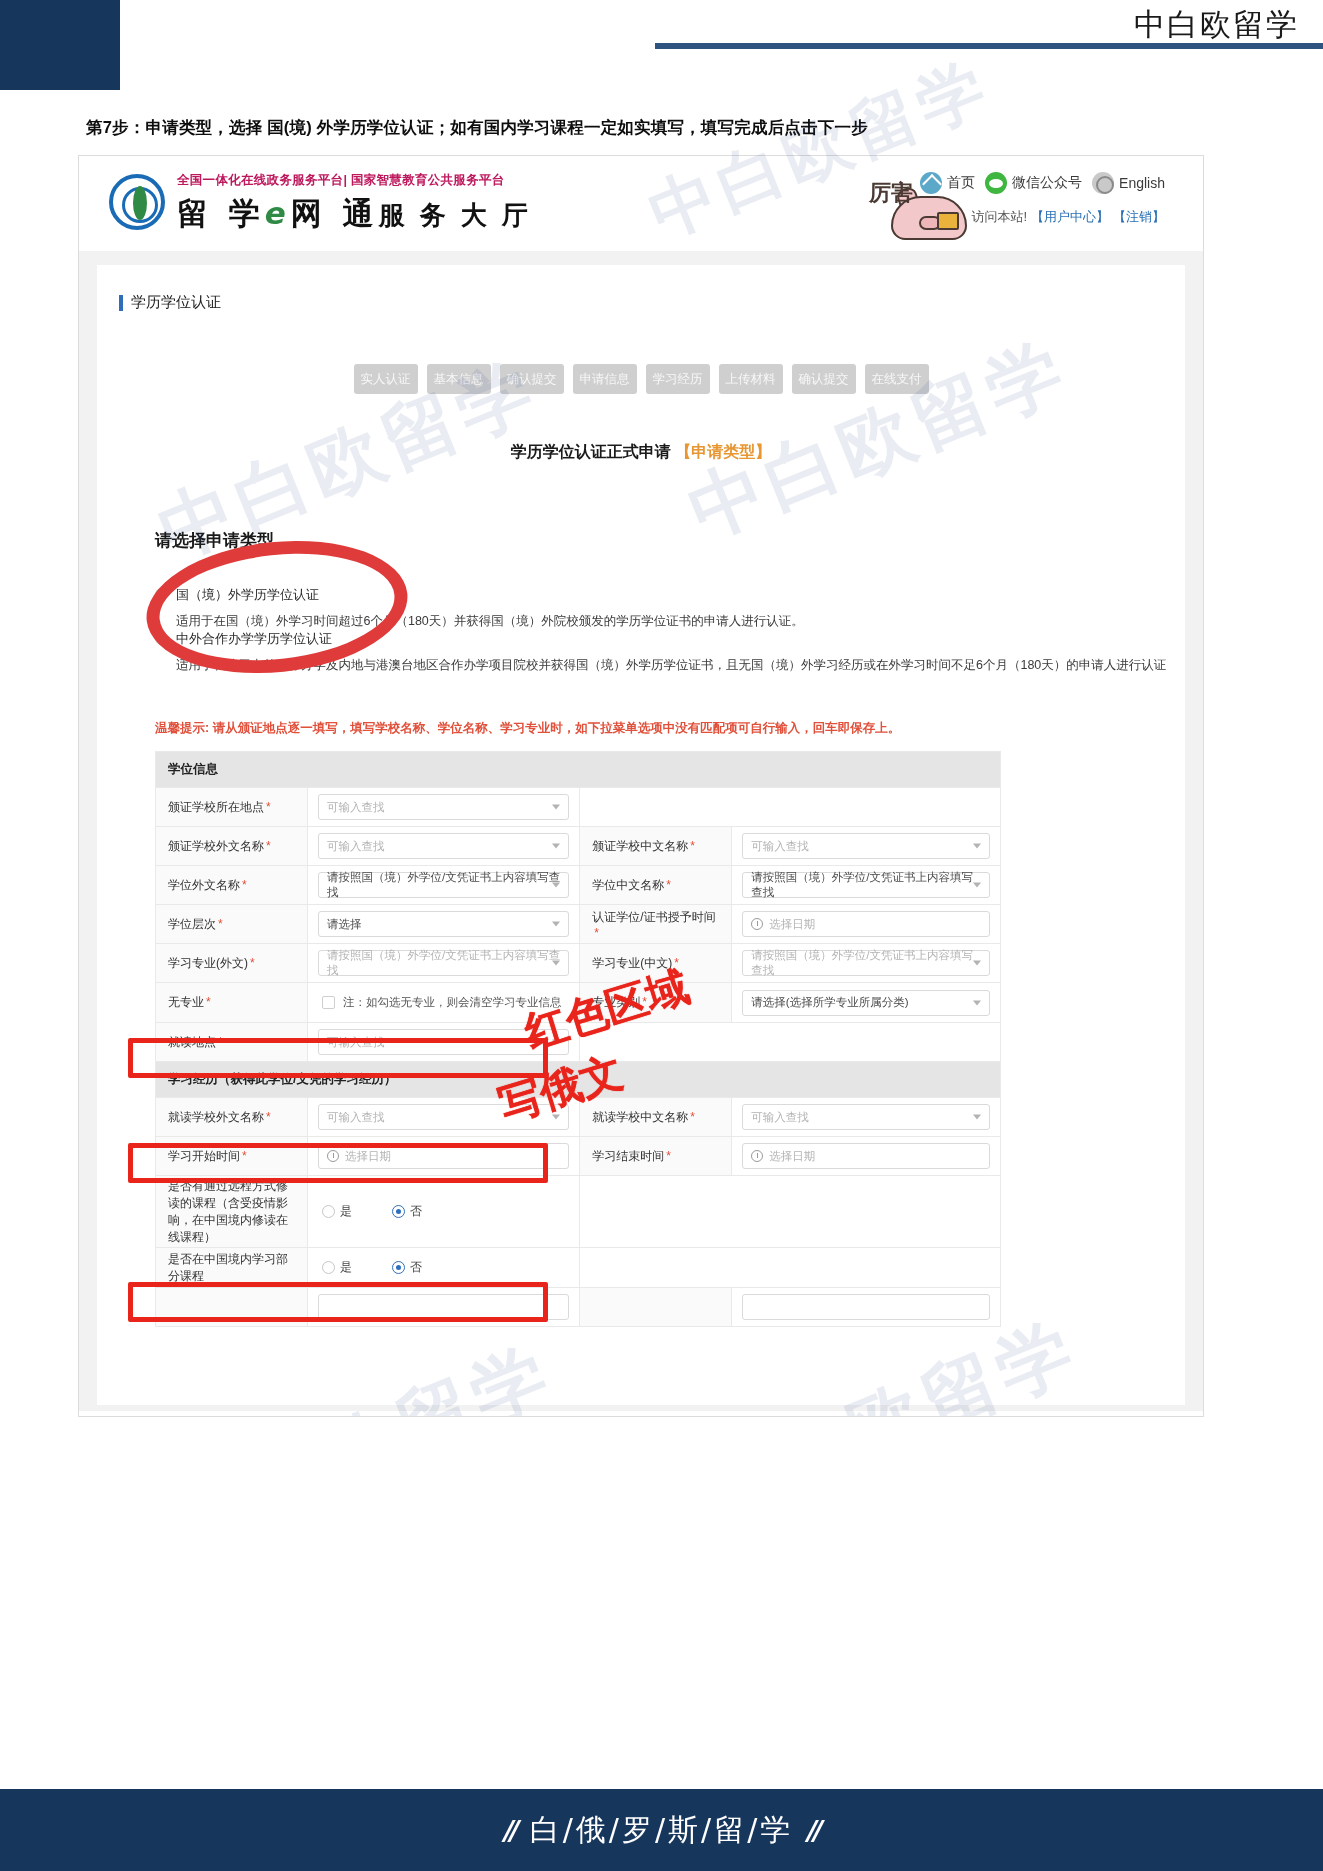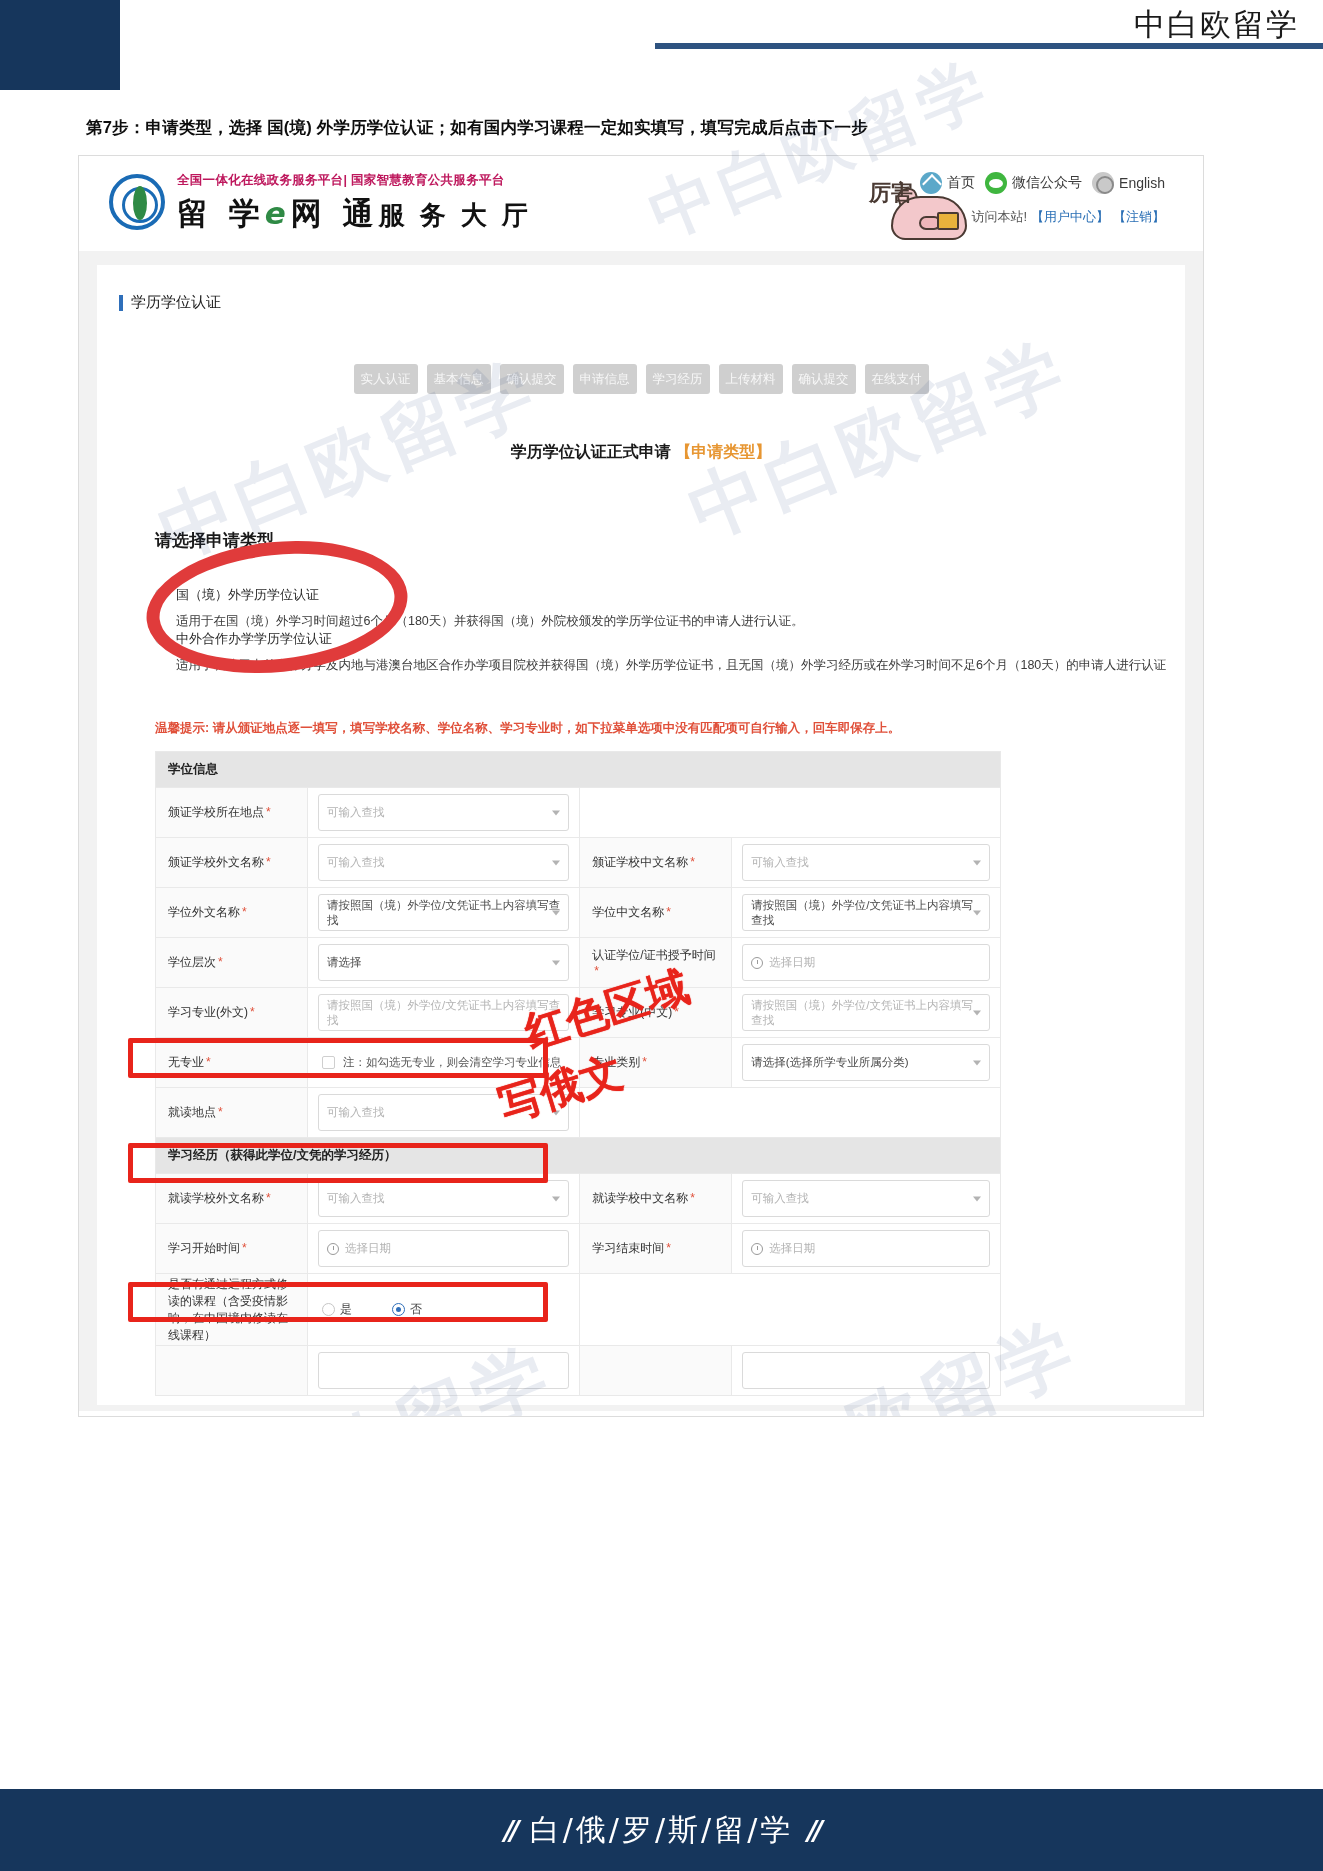--- a/index.html
+++ b/index.html
@@ -198,21 +198,21 @@
     font-size: 12px; color: #333; height: 39px;
   }
   .tbl .fld { padding: 6px 10px; background: #fff; }
   .tbl .grp-head {
     background: #e5e5e5; font-size: 12.5px; font-weight: bold; color: #222;
     padding: 0 12px; height: 36px;
   }
   .req { color: #e0503a; margin-left: 2px; }
 
   .sel-box {
-    height: 37px; border: 1px solid #dadada; border-radius: 3px;
+    height: 26px; border: 1px solid #dadada; border-radius: 3px;
     display: flex; align-items: center; padding: 0 8px;
     font-size: 11.5px; color: #b3b3b3; background: #fff;
     position: relative;
   }
   .sel-box .caret {
     position: absolute; right: 8px; top: 50%; transform: translateY(-50%);
     width: 0; height: 0; border-left: 4px solid transparent; border-right: 4px solid transparent;
     border-top: 5px solid #b3b3b3;
   }
   .sel-box.dark { color: #4a4a4a; }
@@ -526,20 +526,36 @@
                   </span>
               <span class="ri on">
                     <span class="dot"></span>
                     <span>否</span>
                   </span>
             </div>
           </td>
           <td class="fld tall" colspan="2"></td>
         </tr>
 
+        <tr>
+          <td class="lbl"><span>是否在中国境内学习部分课程</span></td>
+          <td class="fld">
+            <div class="radio-inline">
+              <span class="ri">
+                    <span class="dot"></span>
+                    <span>是</span>
+                  </span>
+              <span class="ri on">
+                    <span class="dot"></span>
+                    <span>否</span>
+                  </span>
+            </div>
+          </td>
+          <td class="fld" colspan="2"></td>
+        </tr>
 
         <tr>
           <td class="lbl"></td>
           <td class="fld">
             <div class="sel-box">
               
             </div>
           </td>
           <td class="lbl"></td>
           <td class="fld">

